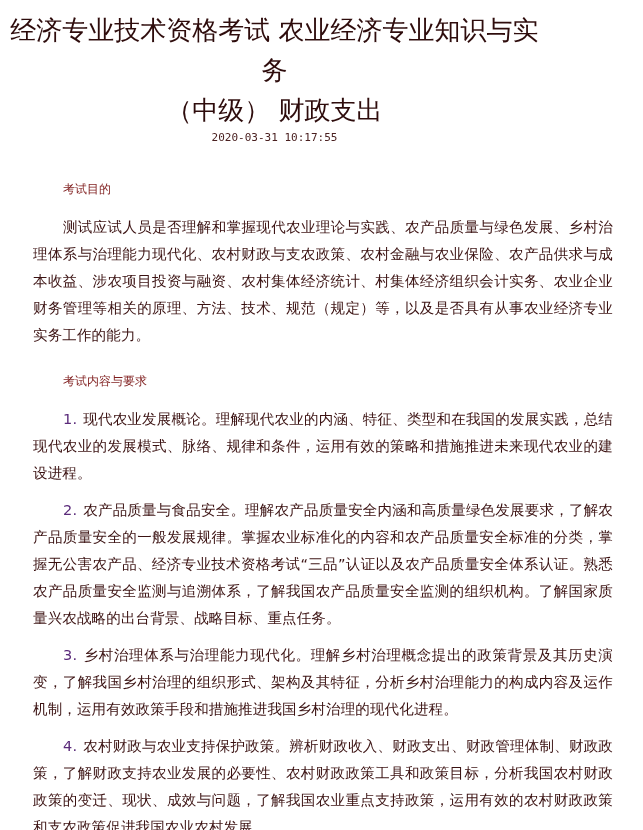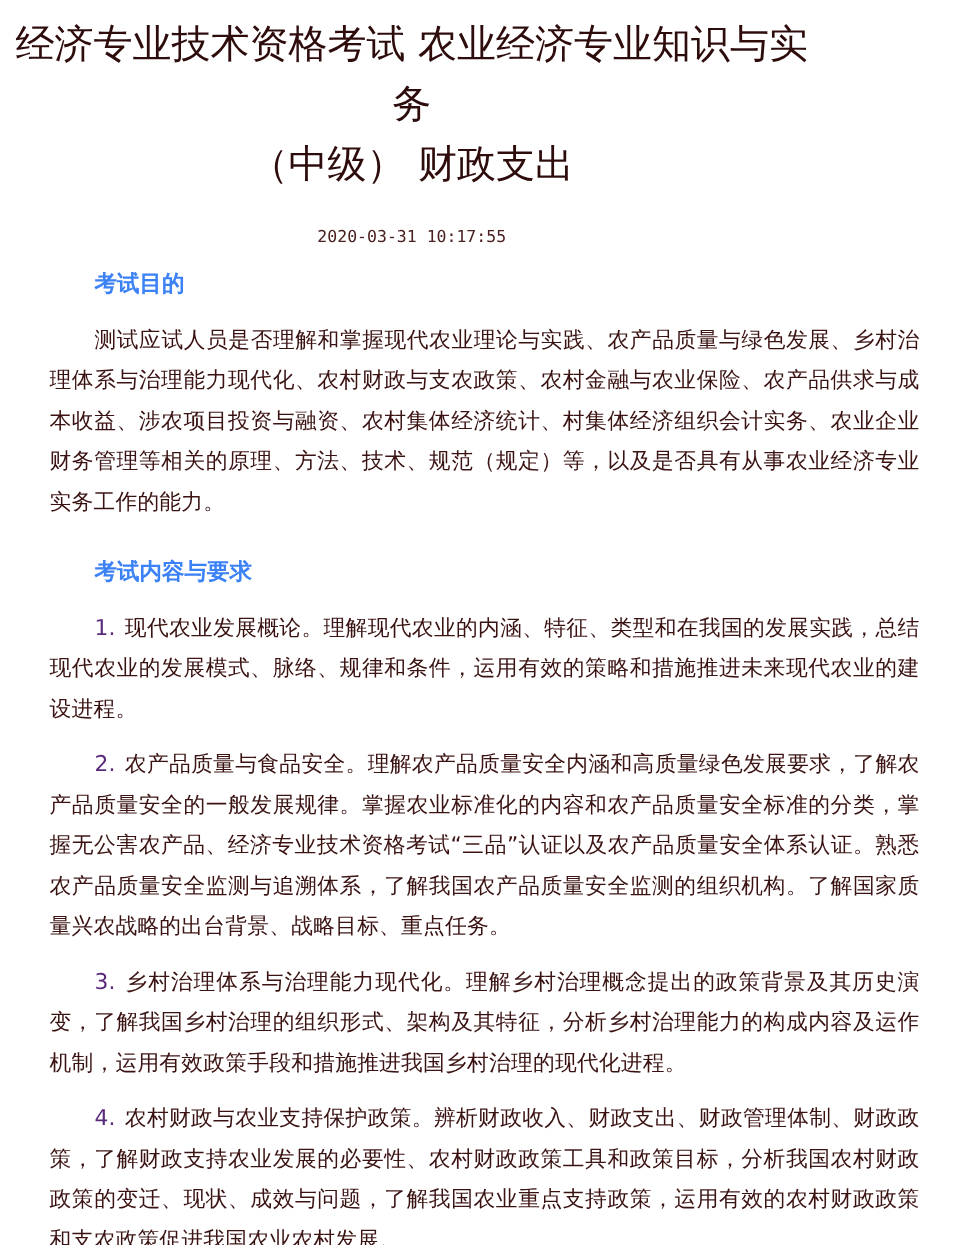--- a/index.html
+++ b/index.html
@@ -13,29 +13,29 @@
       margin: 0; padding-top: 10px;
       text-align: center;
       font-size: 26px; line-height: 40px; font-weight: normal;
       color: #2e0c0c;
       letter-spacing: 0px;
     }
     .date {
       text-align: center;
       font-family: "DejaVu Sans Mono", "Liberation Mono", monospace;
       font-size: 11px; color: #4a2020;
-      margin-top: 20px; height: 16px; line-height: 16px;
+      height: 16px; line-height: 16px;
     }
     .content {
       position: absolute; left: 33px; top: 176px; width: 580px;
       font-size: 14.5px; line-height: 27px;
     }
     .section-heading {
-      margin: 0 0 11px 30px; font-size: 15px; font-weight: bold;
-      line-height: 27px; color: #3b82f6;
+      margin: 0 0 11px 30px; font-size: 12px; font-weight: normal;
+      line-height: 27px; color: #7f1d1d;
     }
     .para {
       margin: 0 0 10px 0; text-indent: 30px;
       text-align: justify; text-justify: inter-character;
       letter-spacing: 0.15px;
     }
     .num { color: #5a2a7a; margin-right: 6px; }
     .h2 { margin-top: 19px; }
   </style>
 </head>

